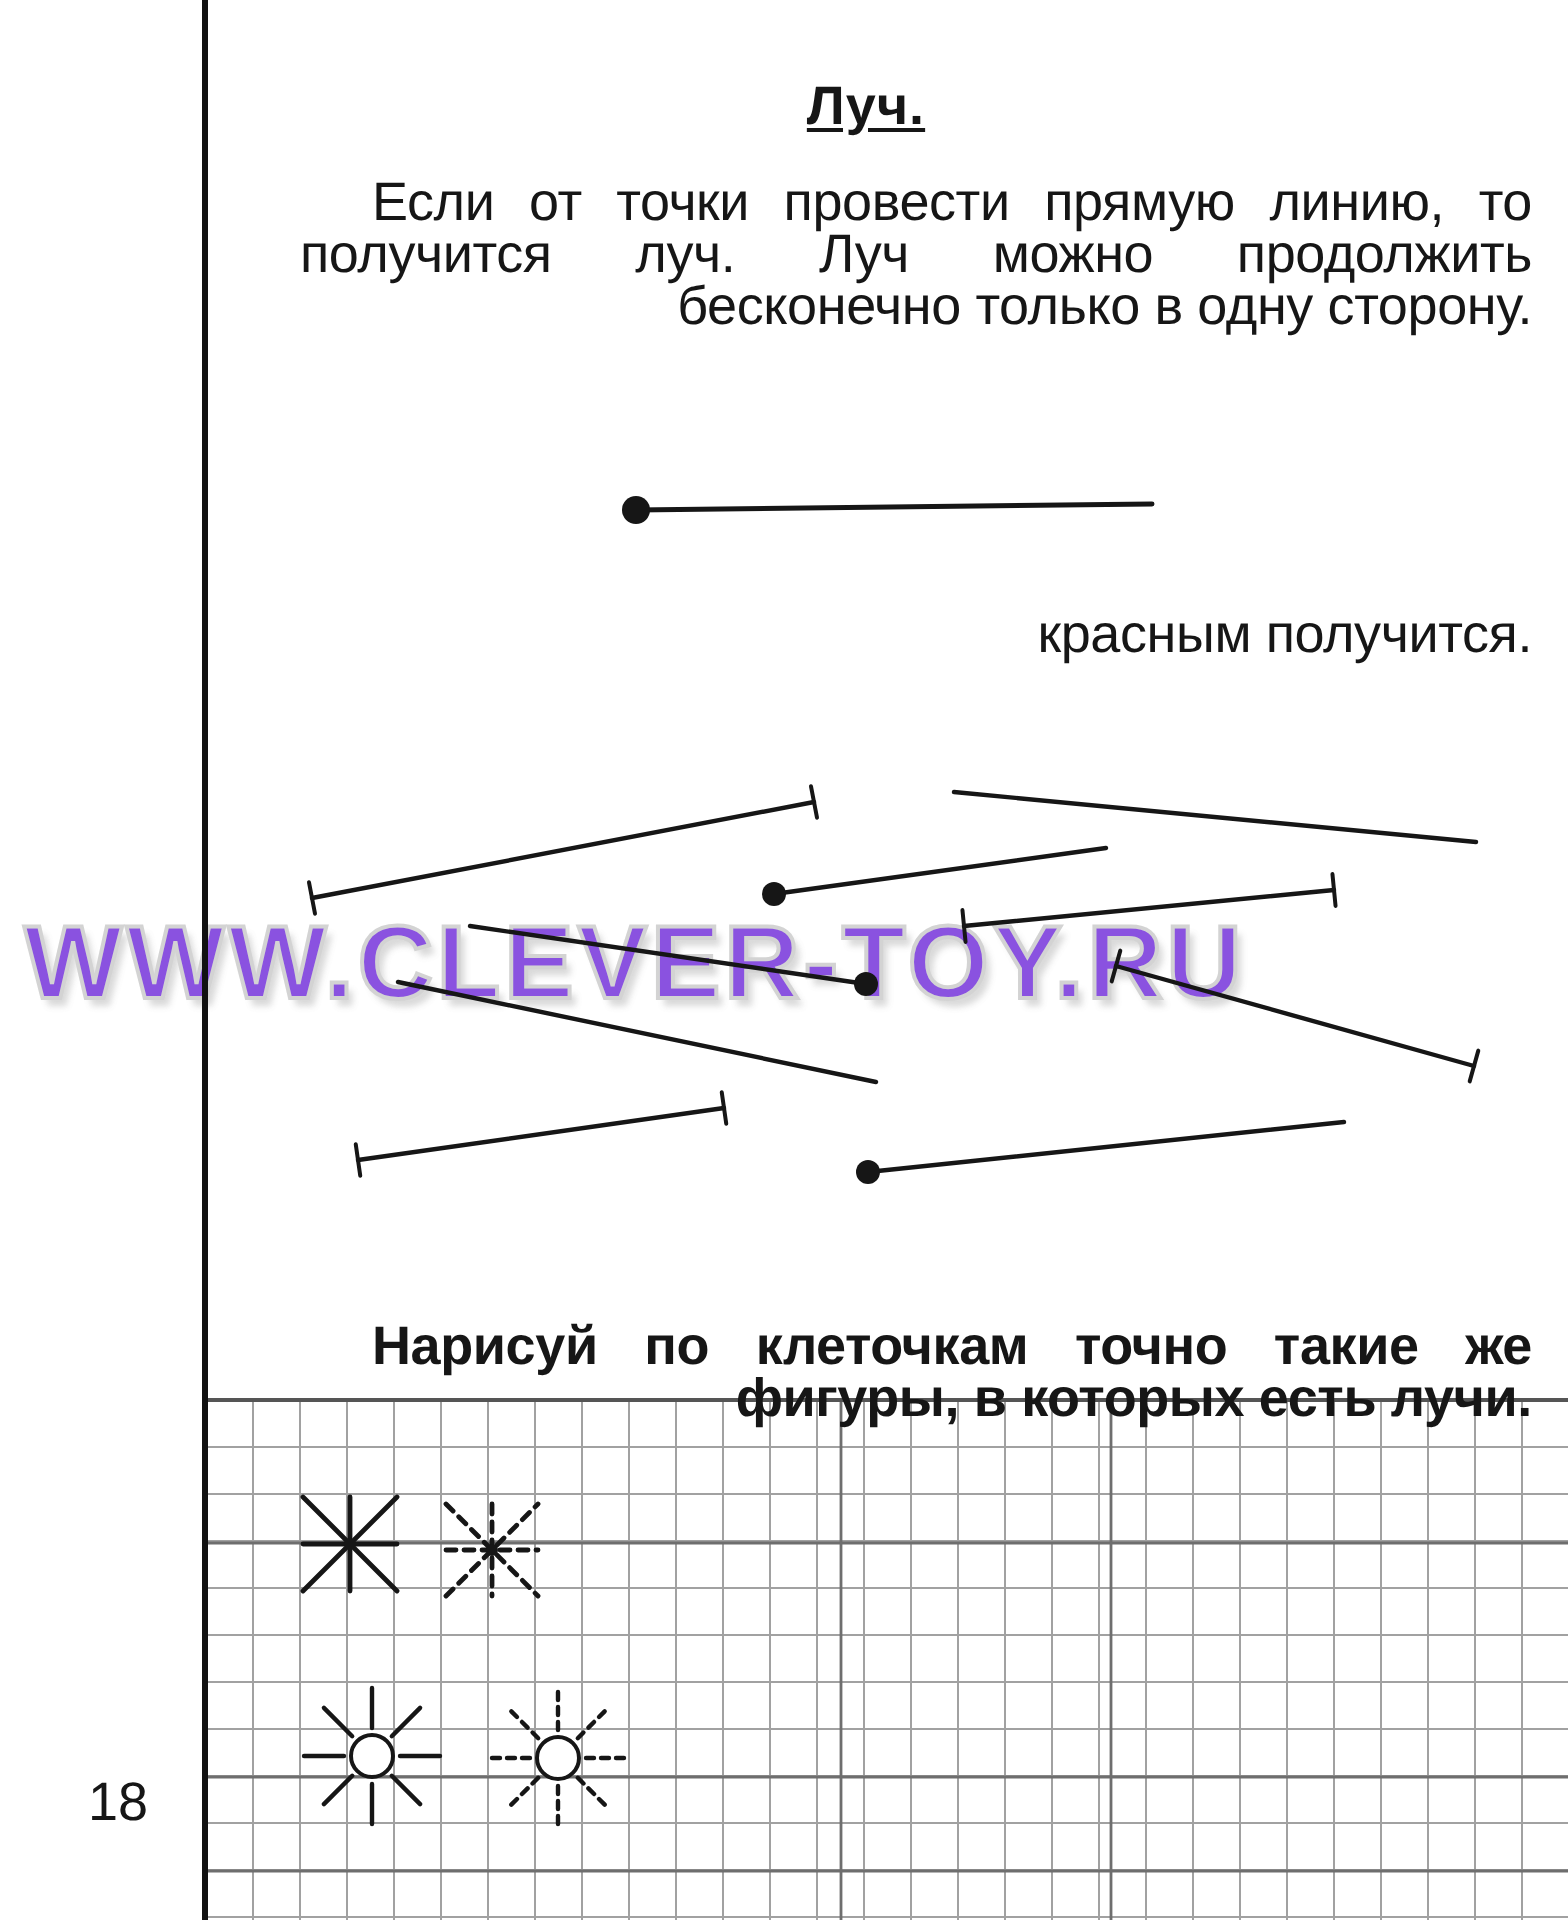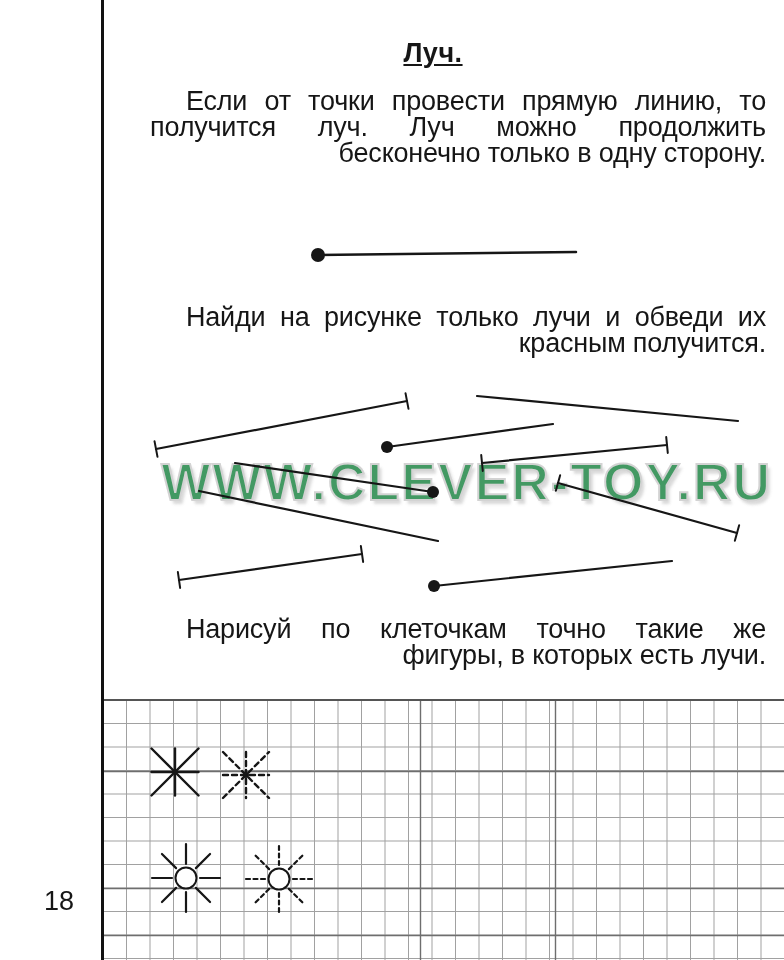--- a/index.html
+++ b/index.html
@@ -11,23 +11,23 @@
   .title{
     position:absolute;left:103px;top:38px;width:660px;margin:0;text-align:center;
     font-size:27px;font-weight:bold;letter-spacing:.5px;z-index:4;text-decoration:underline;
   }
   .para{position:absolute;left:124px;width:616px;font-size:27px;line-height:26px;
     letter-spacing:-0.2px;z-index:4;margin-left:26px;}
   .jline{text-align:justify;text-align-last:justify;white-space:nowrap;}
   .lline{text-align:right;white-space:nowrap;}
   .indent{padding-left:36px;}
   .watermark{
-    position:absolute;left:12px;top:452px;width:760px;text-align:right;
+    position:absolute;left:12px;top:452px;width:760px;text-align:left;
     font-size:52px;font-weight:bold;letter-spacing:2px;white-space:nowrap;
-    color:#15803d;-webkit-text-stroke:2px #c9c9c9;
+    color:#6d28d9;-webkit-text-stroke:2px #c9c9c9;
     text-shadow:3px 4px 3px rgba(150,150,150,.45);
     opacity:.8;z-index:1;
   }
   .figures{position:absolute;left:0;top:0;z-index:2;}
   .pagenum{position:absolute;left:35px;top:886px;width:48px;font-size:27px;
     text-align:center;z-index:4;}
 </style>
 </head>
 <body>
 
@@ -38,25 +38,24 @@
 
   <h1 class="title">Луч.</h1>
 
   <div class="para" style="top:88px;">
     <div class="jline indent">Если от точки провести прямую линию, то</div>
     <div class="jline">получится луч. Луч можно продолжить</div>
     <div class="lline">бесконечно только в одну сторону.</div>
   </div>
 
   <div class="para" style="top:304px;">
-    <div class="jline indent">Найди на рисунке только лучи и обведи их</div>
     <div class="lline">красным получится.</div>
   </div>
 
-  <div class="para" style="top:616px;">
+  <div class="para" style="top:660px;font-weight:bold;">
     <div class="jline indent">Нарисуй по клеточкам точно такие же</div>
     <div class="lline">фигуры, в которых есть лучи.</div>
   </div>
 
   <svg id="fig" class="figures" width="784" height="960" viewBox="0 0 784 960">
       <line x1="103" y1="700" x2="103" y2="960" stroke="#a1a1a1" stroke-width="1" stroke-linecap="round"></line>
       <line x1="126.5" y1="700" x2="126.5" y2="960" stroke="#a1a1a1" stroke-width="1" stroke-linecap="round"></line>
       <line x1="150" y1="700" x2="150" y2="960" stroke="#a1a1a1" stroke-width="1" stroke-linecap="round"></line>
       <line x1="173.5" y1="700" x2="173.5" y2="960" stroke="#a1a1a1" stroke-width="1" stroke-linecap="round"></line>
       <line x1="197" y1="700" x2="197" y2="960" stroke="#a1a1a1" stroke-width="1" stroke-linecap="round"></line>

